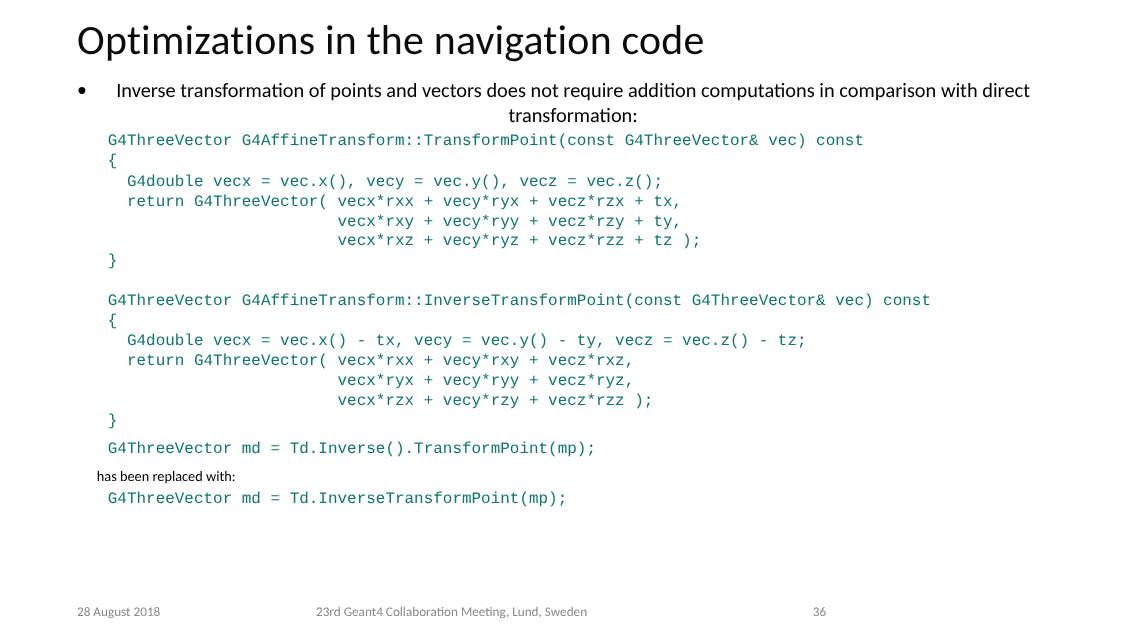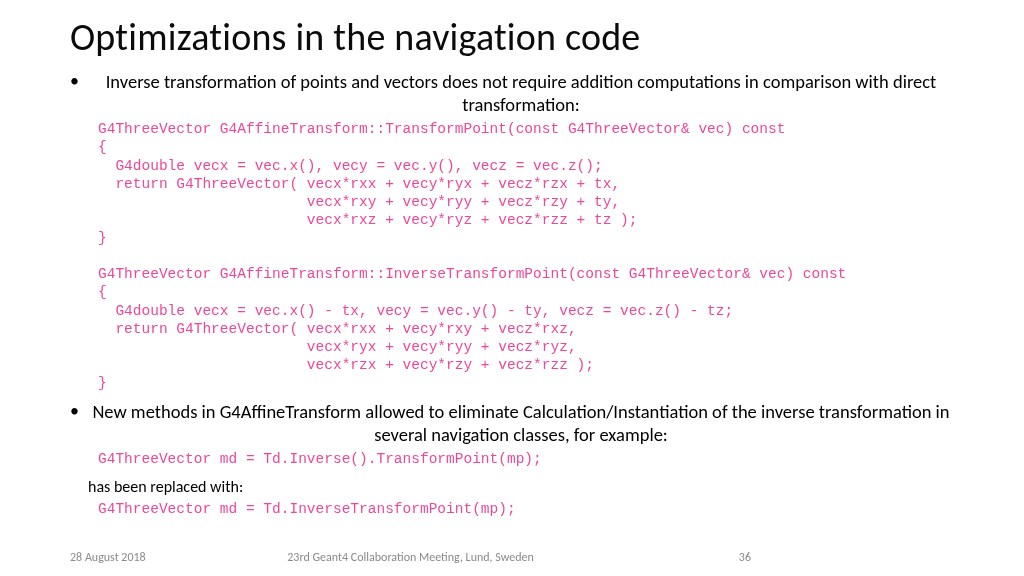--- a/index.html
+++ b/index.html
@@ -2,22 +2,22 @@
 <html><head>
 <meta charset="utf-8">
 <style>
   * { margin: 0; padding: 0; box-sizing: border-box; }
   html, body { width: 1024px; height: 576px; background: #fff; font-family: Calibri, "Segoe UI", Arial, sans-serif; color: #000; }
   .slide { width: 1024px; height: 576px; position: relative; padding: 14px 70px 40px 70px; }
   .title { font-size: 38px; font-weight: 400; color: #0b0b0b; margin-bottom: 10px; letter-spacing: 0.2px; }
   ul.bullets { list-style: none; }
   ul.bullets > li { position: relative; padding-left: 18px; font-size: 18.5px; line-height: 1.25; margin-bottom: 3px; text-align: center; }
   ul.bullets > li::before { content: "•"; position: absolute; left: 0; top: 0; font-size: 18px; }
-  .code { font-family: "Courier New", Courier, monospace; font-size: 14.5px; color: #ec4899; white-space: pre; line-height: 1.25; margin: 4px 0 8px 28px; }
-  .subtext { font-size: 16px; margin: 2px 0 2px 18px; }
+  .code { font-family: "Courier New", Courier, monospace; font-size: 14.5px; color: #0f766e; white-space: pre; line-height: 1.25; margin: 4px 0 8px 28px; }
+  .subtext { font-size: 13px; margin: 2px 0 2px 18px; }
   .footer { position: absolute; bottom: 12px; left: 0; width: 821px; display: flex; justify-content: space-between; padding: 0 70px; font-size: 12px; color: #8a8a8a; }
   .footer .center { position: absolute; left: 0; right: 0; text-align: center; }
   .footer .left, .footer .right { position: relative; z-index: 1; }
 </style>
 </head>
 <body>
 
 <div class="slide">
   <h1 class="title">Optimizations in the navigation code</h1>
 
@@ -33,23 +33,20 @@
 }
 
 G4ThreeVector G4AffineTransform::InverseTransformPoint(const G4ThreeVector&amp; vec) const
 {
   G4double vecx = vec.x() - tx, vecy = vec.y() - ty, vecz = vec.z() - tz;
   return G4ThreeVector( vecx*rxx + vecy*rxy + vecz*rxz,
                         vecx*ryx + vecy*ryy + vecz*ryz,
                         vecx*rzx + vecy*rzy + vecz*rzz );
 }</div>
 
-  <ul class="bullets">
-    <li>New methods in G4AffineTransform allowed to eliminate Calculation/Instantiation of the inverse transformation in several navigation classes, for example:</li>
-  </ul>
   <div class="code">G4ThreeVector md = Td.Inverse().TransformPoint(mp);</div>
 
   <div class="subtext">has been replaced with:</div>
   <div class="code">G4ThreeVector md = Td.InverseTransformPoint(mp);</div>
 
   <div class="footer">
     <span class="left">28 August 2018</span>
     <span class="center">23rd Geant4 Collaboration Meeting, Lund, Sweden</span>
     <span class="right">36</span>
   </div>

